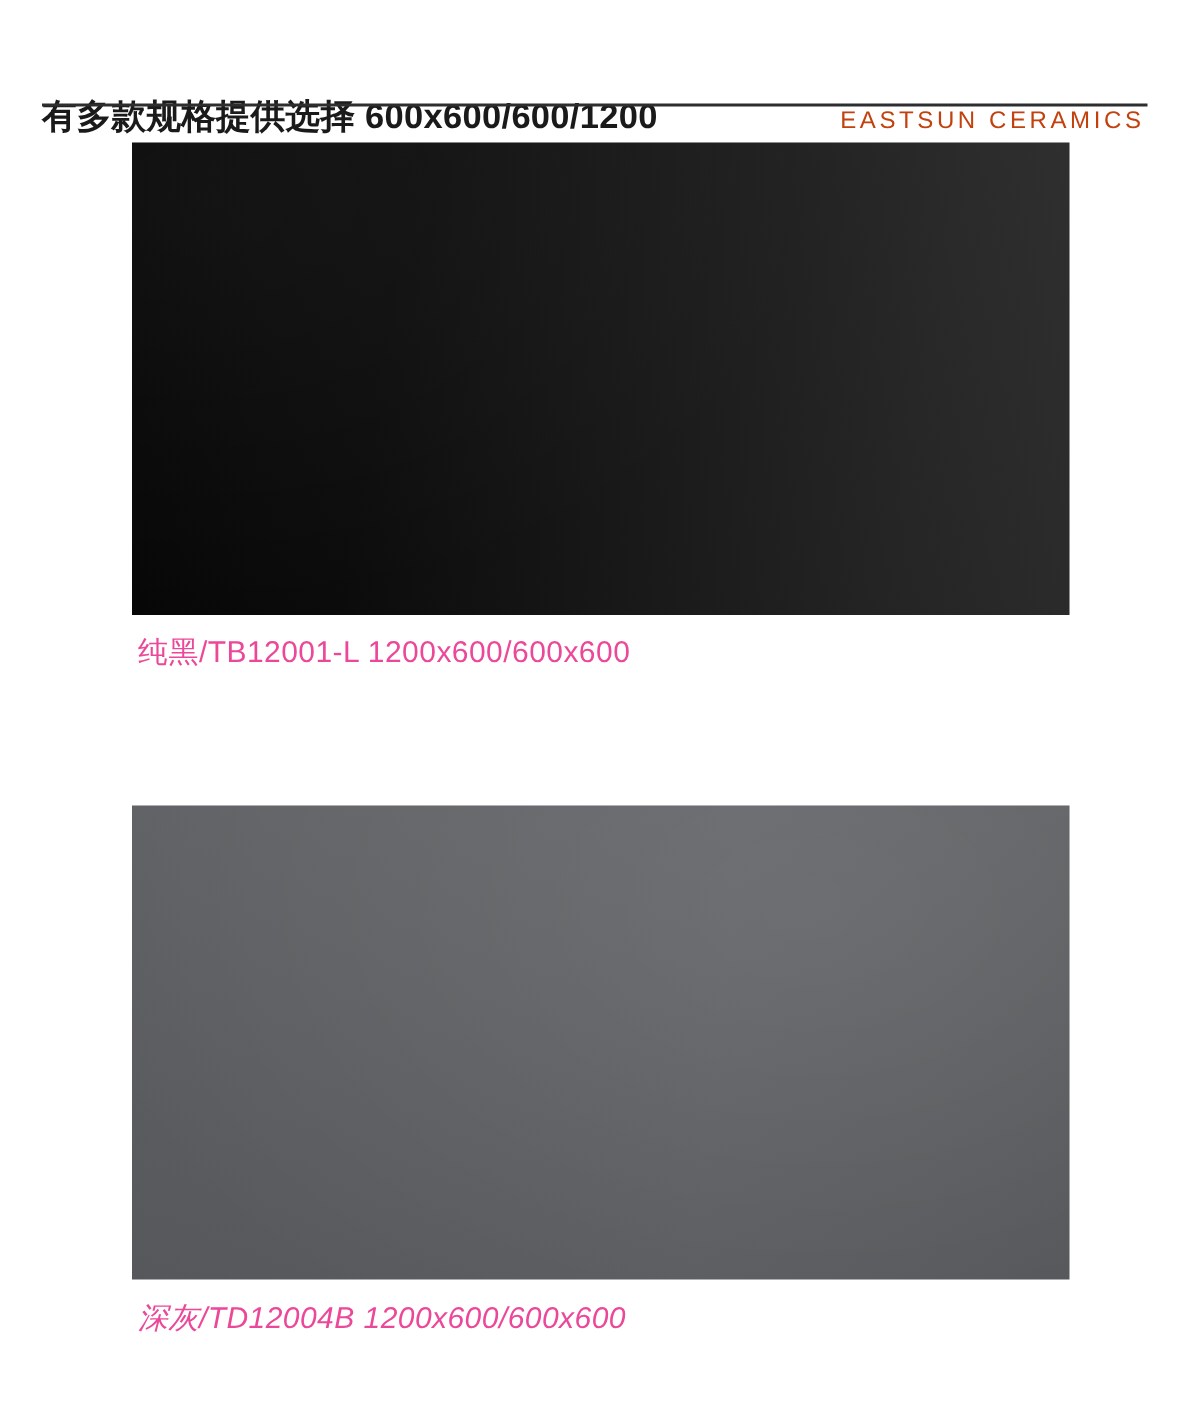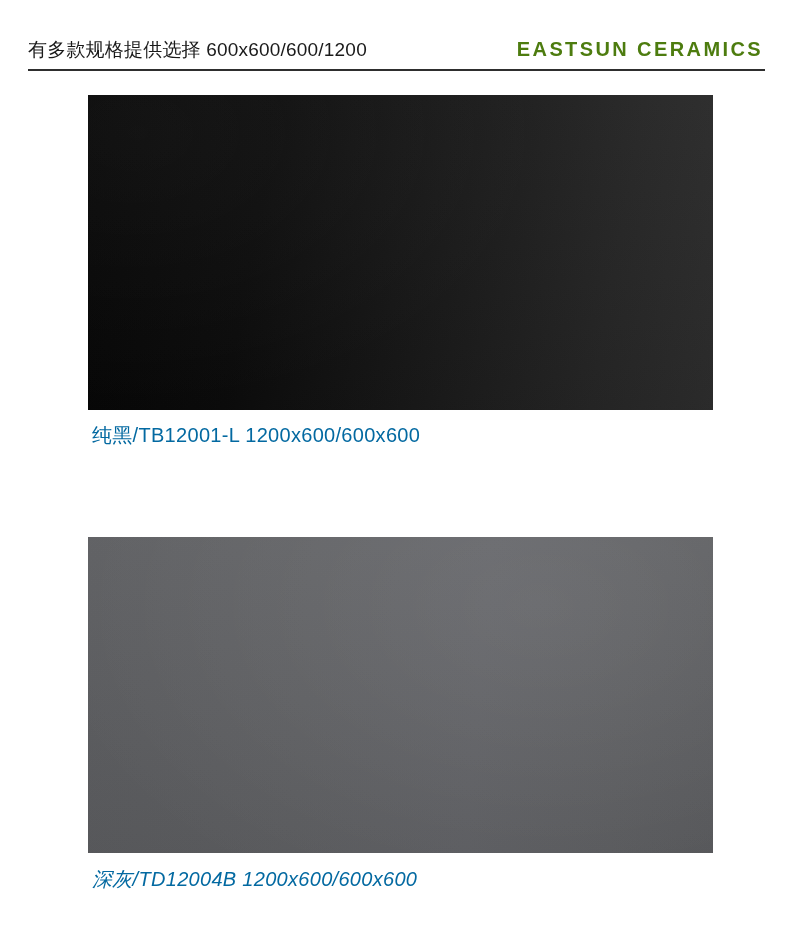--- a/index.html
+++ b/index.html
@@ -30,34 +30,35 @@
     width: 737px;
     height: 40px;
   }
   .header-row {
     display: flex;
     align-items: baseline;
     justify-content: space-between;
     height: 34px;
   }
   .header-title {
-    font-size: 19px;
-    font-weight: normal;
+    font-size: 23px;
+    font-weight: bold;
     color: #1a1a1a;
     letter-spacing: 0.2px;
     white-space: nowrap;
     line-height: 30px;
+    margin-top: 28px;
   }
   .header-brand {
-    font-size: 20px;
-    color: #4d7c0f;
+    font-size: 16px;
+    color: #c2410c;
     letter-spacing: 2.4px;
     white-space: nowrap;
     line-height: 30px;
-    font-weight: bold;
+    font-weight: normal;
     padding-right: 2px;
   }
   .header-rule {
     position: absolute;
     left: 0;
     top: 35px;
     width: 737px;
     height: 2px;
     background: #2e2e2e;
   }
@@ -101,21 +102,21 @@
     position: absolute;
     inset: 0;
     background: linear-gradient(180deg, rgba(255,255,255,0.035) 0%, rgba(0,0,0,0.05) 100%);
     pointer-events: none;
   }
 
   .tile-caption {
     position: absolute;
     left: 4px;
     font-size: 20px;
-    color: #0369a1;
+    color: #ec4899;
     letter-spacing: 0.3px;
     white-space: nowrap;
     line-height: 26px;
     font-weight: normal;
   }
   .tile-block.first .tile-caption { top: 327px; }
   .tile-block.second .tile-caption { top: 329px; }
 </style>
 </head>
 <body>

